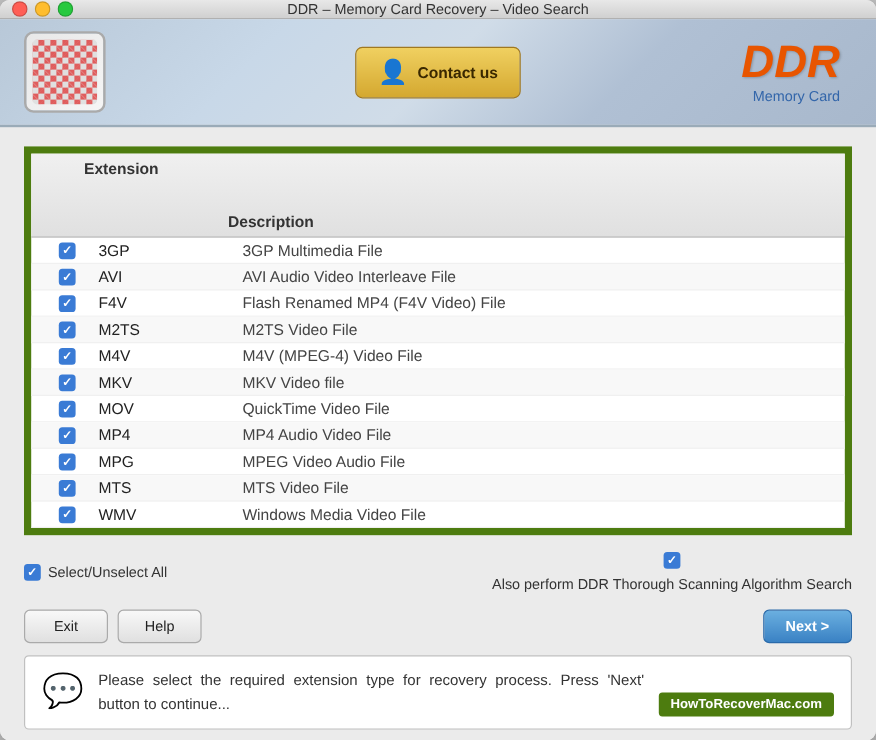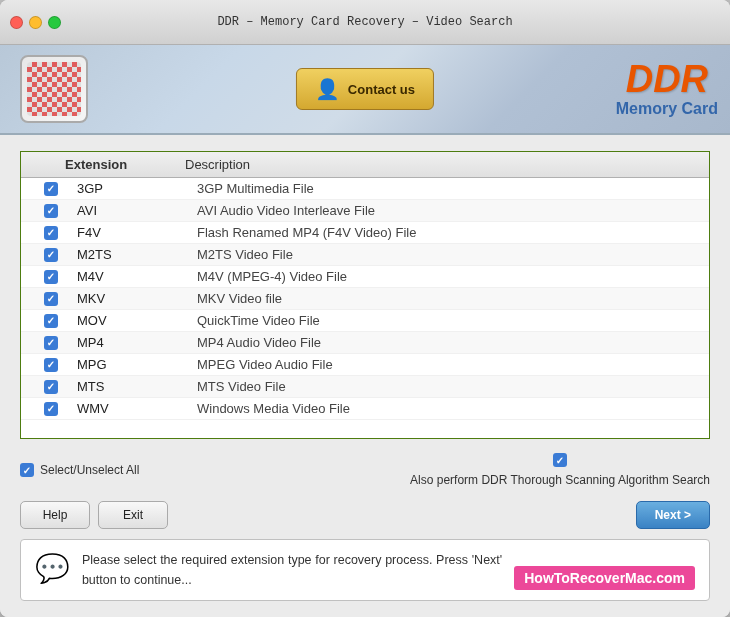--- a/index.html
+++ b/index.html
@@ -19,28 +19,27 @@
       background: #ebebeb;
       border-radius: 8px;
       overflow: hidden;
       box-shadow: 0 4px 20px rgba(0,0,0,0.4);
       display: flex;
       flex-direction: column;
     }
 
     .title-bar {
       background: linear-gradient(to bottom, #e8e8e8, #d0d0d0);
-      height: 45px;
+      height: 16px;
       display: flex;
       align-items: center;
       justify-content: center;
       border-bottom: 1px solid #b0b0b0;
       position: relative;
       flex-shrink: 0;
-      font-family: Liberation Mono, monospace;
     }
     .window-buttons {
       position: absolute;
       left: 10px;
       display: flex;
       gap: 6px;
     }
     .win-btn {
       width: 13px; height: 13px;
       border-radius: 50%;
@@ -105,64 +104,65 @@
       cursor: pointer;
       display: flex;
       align-items: center;
       gap: 8px;
     }
     .contact-icon {
       font-size: 20px;
     }
     .ddr-brand {
       position: absolute;
-      right: 12px;
+      right: 30px;
       text-align: center;
     }
     .ddr-text {
       font-size: 38px;
       font-weight: 900;
       color: #e85500;
       line-height: 1;
       text-shadow: 1px 1px 2px rgba(0,0,0,0.2);
       font-style: italic;
     }
     .ddr-sub {
-      font-size: 16px;
-      font-weight: 700;
+      font-size: 12px;
+      font-weight: 400;
       color: #3366aa;
       margin-top: 2px;
+      text-align: right;
     }
 
     
     .content {
       flex: 1;
       padding: 16px 20px;
       display: flex;
       flex-direction: column;
       gap: 10px;
       background: #ebebeb;
     }
 
     
     .file-table {
-      border: 1px solid #4d7c0f;
+      border: 6px solid #4d7c0f;
       background: white;
       flex: 1;
       overflow: hidden;
     }
     .table-header {
       display: flex;
       background: linear-gradient(to bottom, #f0f0f0, #e0e0e0);
       border-bottom: 1px solid #b0b0b0;
       padding: 5px 0;
     }
     .col-check { width: 36px; }
     .col-ext { width: 120px; padding-left: 8px; font-weight: 600; color: #333; }
-    .col-desc { flex: 1; padding-left: 8px; font-weight: 400; color: #333; }
+    .col-desc { flex: 1; padding-left: 8px; font-weight: 700; color: #333; margin-top: 44px; }
 
     .table-body { overflow: hidden; }
     .table-row {
       display: flex;
       align-items: center;
       border-bottom: 1px solid #f0f0f0;
       padding: 3px 12px;
     }
     .table-row:nth-child(even) { background: #f8f8f8; }
     .check-cell {
@@ -257,23 +257,23 @@
       margin-top: 2px;
     }
     .info-text {
       font-size: 12.5px;
       color: #333;
       line-height: 1.6;
       flex: 1;
       text-align: justify;
     }
     .watermark {
-      background: #ec4899;
+      background: #4d7c0f;
       color: white;
-      font-size: 14px;
+      font-size: 11px;
       font-weight: 600;
       padding: 4px 10px;
       border-radius: 3px;
       align-self: flex-end;
       white-space: nowrap;
       flex-shrink: 0;
     }
   </style>
 </head>
 <body>
@@ -398,22 +398,22 @@
         <span class="check-label">Select/Unselect All</span>
       </div>
       <div class="also-area">
         <div class="checkbox"></div>
         <span class="check-label">Also perform DDR Thorough Scanning Algorithm Search</span>
       </div>
     </div>
 
     <div class="all-buttons">
       <div class="btn-left">
+        <button class="mac-btn">Exit</button>
         <button class="mac-btn">Help</button>
-        <button class="mac-btn">Exit</button>
       </div>
       <div class="btn-right">
         <button class="mac-btn mac-btn-blue">Next &gt;</button>
       </div>
     </div>
 
     <div class="info-bar">
       <span class="info-icon">💬</span>
       <span class="info-text">Please select the required extension type for recovery process. Press 'Next' button to continue...</span>
       <span class="watermark">HowToRecoverMac.com</span>

